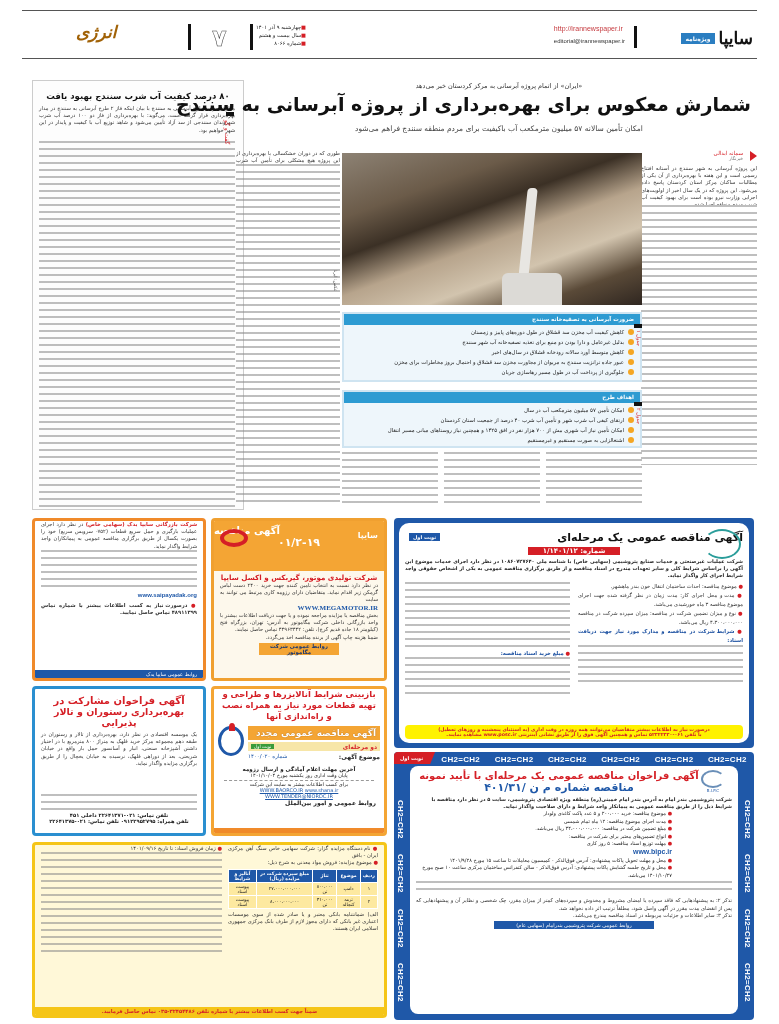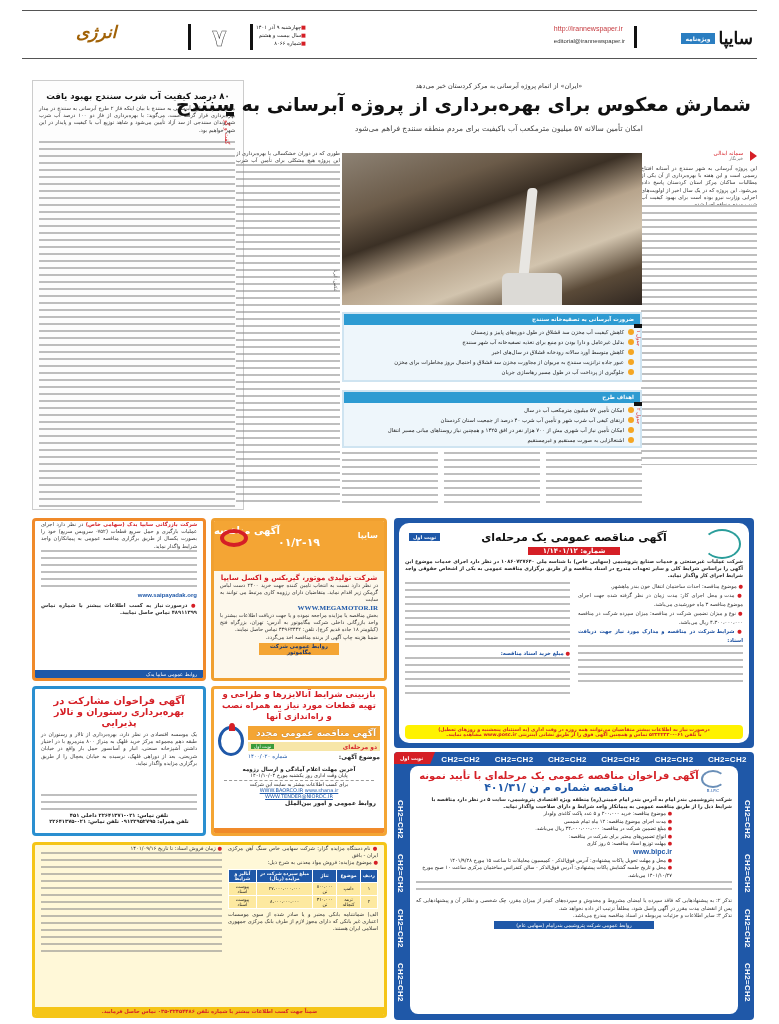--- a/index.html
+++ b/index.html
@@ -144,21 +144,21 @@
 
 <div class="abs" style="left:342px;top:452px;width:300px;height:55px;display:flex;gap:6px">
   <span class="filler" style="flex:1;height:55px"></span>
   <span class="filler" style="flex:1;height:55px"></span>
   <span class="filler" style="flex:1;height:55px"></span>
 </div>
 
 <div class="ad" style="left:394px;top:518px;width:360px;height:230px;background:#1f58a8;padding:5px">
   <div style="background:#fff;border-radius:10px;height:100%;padding:4px 6px;position:relative">
     <div class="abs" style="right:8px;top:6px;width:38px;height:30px;border-radius:50%;border:2px solid #2a9d9a;border-left-color:transparent"></div>
-    <div style="text-align:center;font-size:11px;font-weight:bold;margin-top:4px;color:#111">آگهی مناقصه عمومی یک مرحله‌ای</div>
+    <div style="text-align:right;font-size:11px;font-weight:bold;margin-top:4px;color:#111">آگهی مناقصه عمومی یک مرحله‌ای</div>
     <div class="abs" style="left:10px;top:10px;background:#1f58a8;color:#fff;font-size:5px;padding:1px 4px;font-weight:bold">نوبت اول</div>
     <div style="margin:3px auto 0;width:92px;background:#d51f26;color:#fff;font-size:7px;font-weight:bold;text-align:center">شماره: ۱/۱۴۰۱/۱۲</div>
     <div style="font-size:5px;line-height:7px;font-weight:bold;margin-top:3px;text-align:justify">شرکت عملیات غیرصنعتی و خدمات صنایع پتروشیمی (سهامی خاص) با شناسه ملی ۱۰۸۶۰۷۲۷۶۴۰ در نظر دارد اجرای خدمات موضوع این آگهی را براساس شرایط کلی و سایر تعهدات مندرج در اسناد مناقصه و از طریق برگزاری مناقصه عمومی به یکی از اشخاص حقوقی واجد شرایط اجرای کار واگذار نماید.</div>
     <div style="display:flex;gap:8px;margin-top:3px">
       <div style="flex:1">
         <div class="t" style="line-height:9px"><span class="red">●</span> <span>موضوع مناقصه: احداث ساختمان انتقال خون بندر ماهشهر.</span></div>
         <div class="t" style="line-height:9px"><span class="red">●</span> <span>مدت و محل اجرای کار: مدت زمان در نظر گرفته شده جهت اجرای موضوع مناقصه ۳ ماه خورشیدی می‌باشد.</span></div>
         <div class="t" style="line-height:9px"><span class="red">●</span> <span>نوع و میزان تضمین شرکت در مناقصه: میزان سپرده شرکت در مناقصه ۴،۳۰۰،۰۰۰،۰۰۰ ریال می‌باشد.</span></div>
         <div class="t blue" style="line-height:9px;font-weight:bold"><span class="red">●</span> <span>شرایط شرکت در مناقصه و مدارک مورد نیاز جهت دریافت اسناد:</span></div>
         <span class="filler" style="height:40px"></span>

